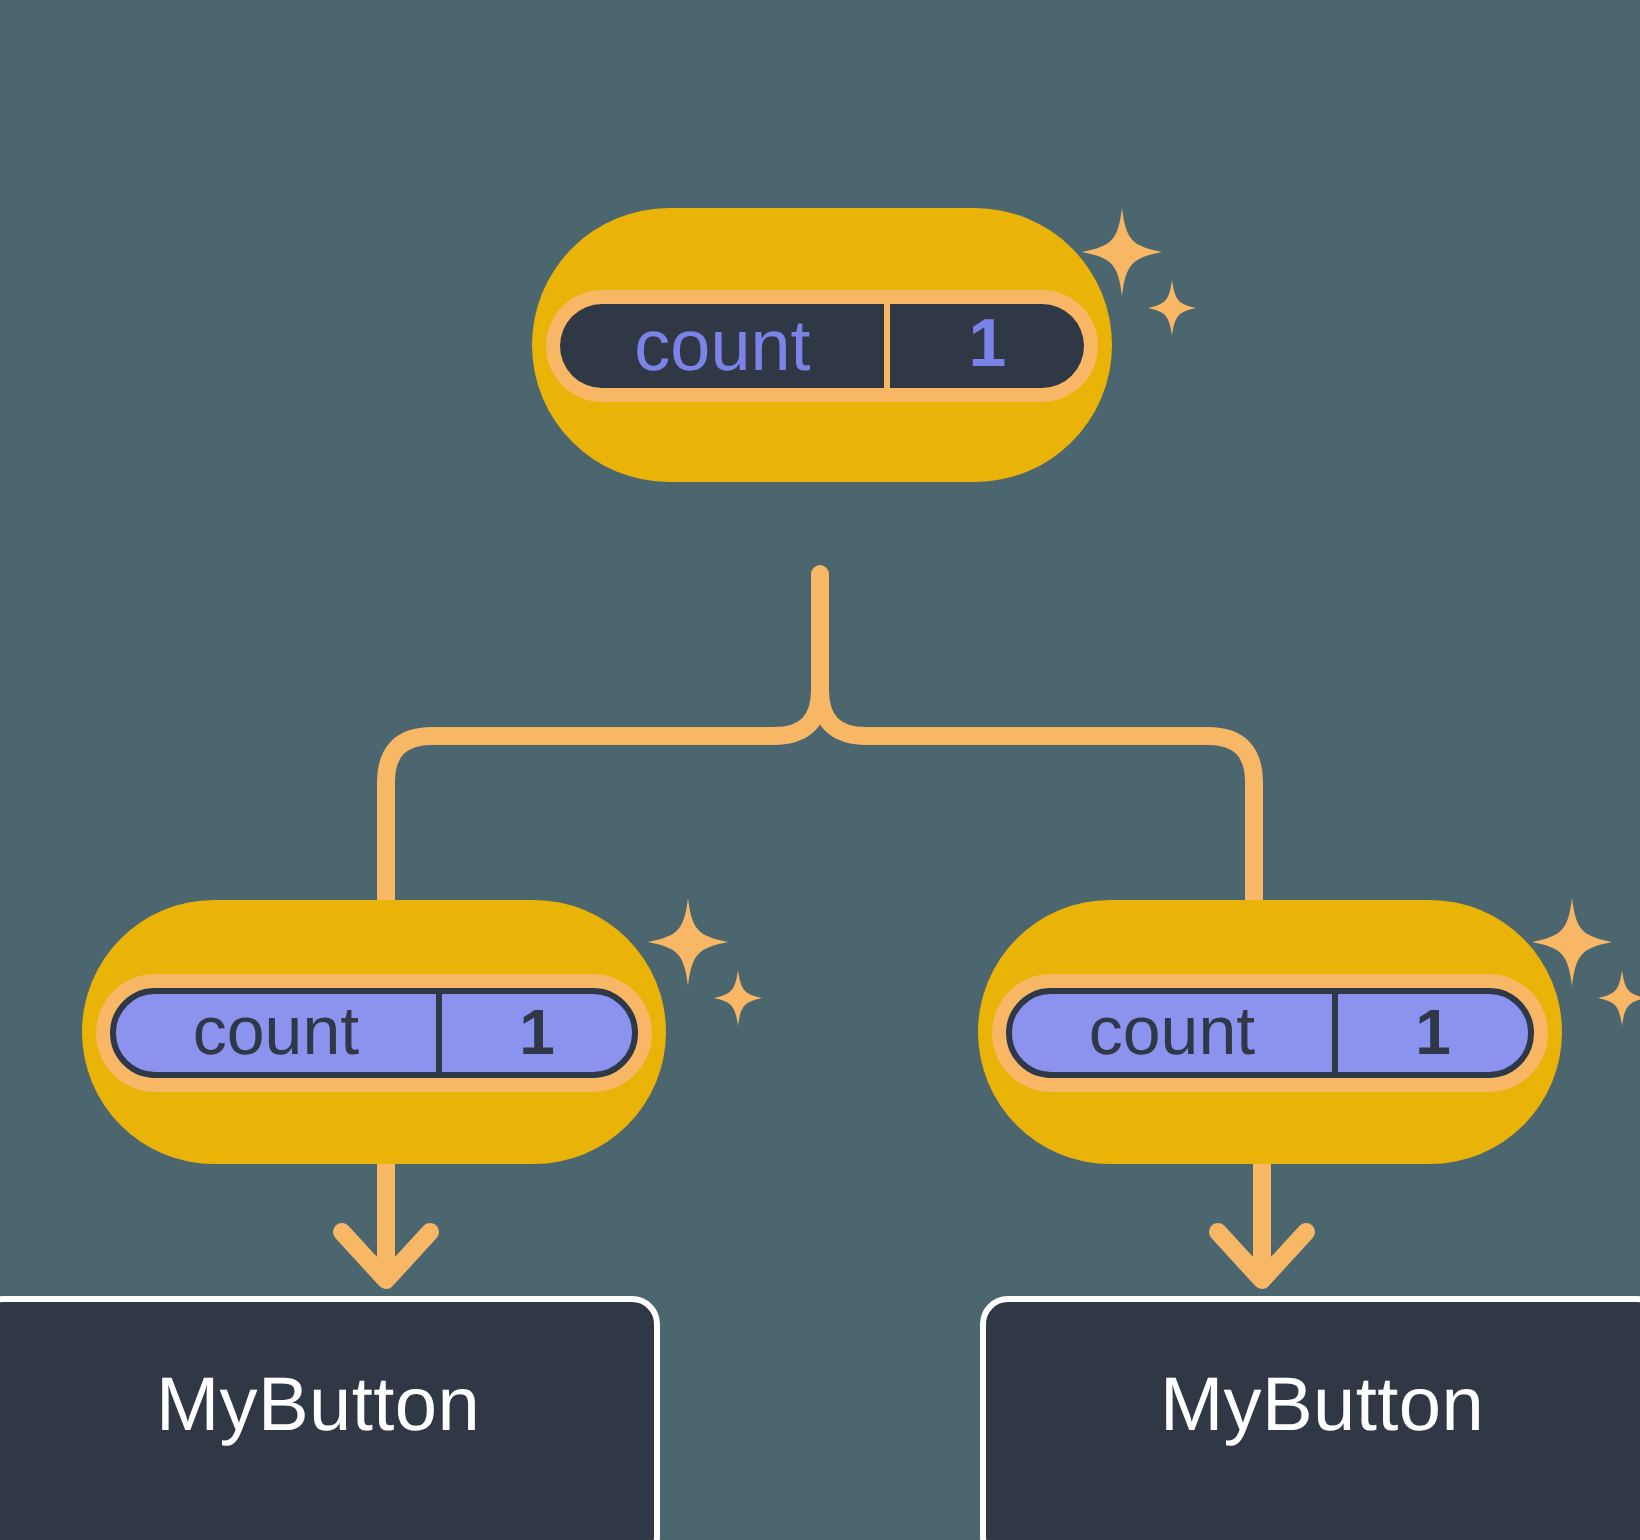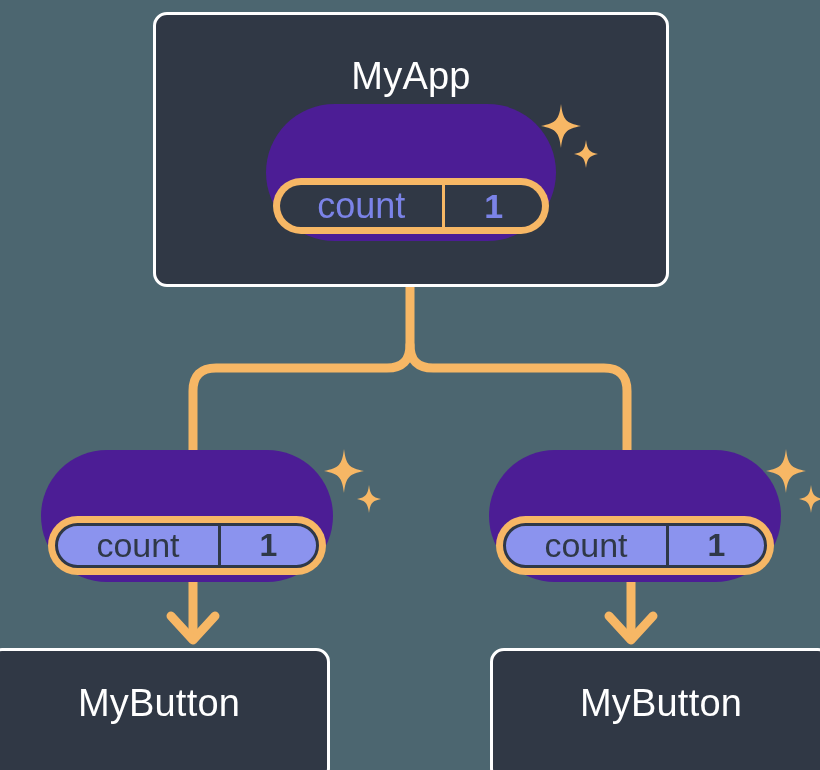--- a/index.html
+++ b/index.html
@@ -75,23 +75,23 @@
   #node-mybutton-right .comp-title {
     top: 31px;
     font-size: 38px;
   }
 
   
   .pill {
     position: absolute;
     box-sizing: border-box;
     display: flex;
-    align-items: flex-end;
+    align-items: center;
     border-radius: 999px;
-    background: #4c1d95;              
+    background: #eab308;              
     padding: 7px;
   }
   .pill-inner {
     flex: 1;
     display: flex;
     align-items: stretch;
     box-sizing: border-box;
     border-radius: 999px;
     background: #f7b765;              
     padding: 7px;
@@ -193,23 +193,20 @@
              Q 627 368 627 391
              L 627 462" fill="none" stroke="#f7b765" stroke-width="9" stroke-linecap="round" stroke-linejoin="round"></path>
 
     <line x1="193" y1="575" x2="193" y2="638" stroke="#f7b765" stroke-width="9" stroke-linecap="round"></line>
     <polyline points="171,616 193,640 215,616" fill="none" stroke="#f7b765" stroke-width="9" stroke-linecap="round" stroke-linejoin="round"></polyline>
 
     <line x1="631" y1="575" x2="631" y2="638" stroke="#f7b765" stroke-width="9" stroke-linecap="round"></line>
     <polyline points="609,616 631,640 653,616" fill="none" stroke="#f7b765" stroke-width="9" stroke-linecap="round" stroke-linejoin="round"></polyline>
   </svg>
 
-  <div class="comp-box" id="node-myapp">
-    <div class="comp-title">MyApp</div>
-  </div>
 
   <div class="pill pill-dark" id="pill-myapp">
     <div class="pill-inner">
       <div class="pill-core">
         <div class="pill-key">count</div>
         <div class="pill-val">1</div>
       </div>
     </div>
   </div>
 

